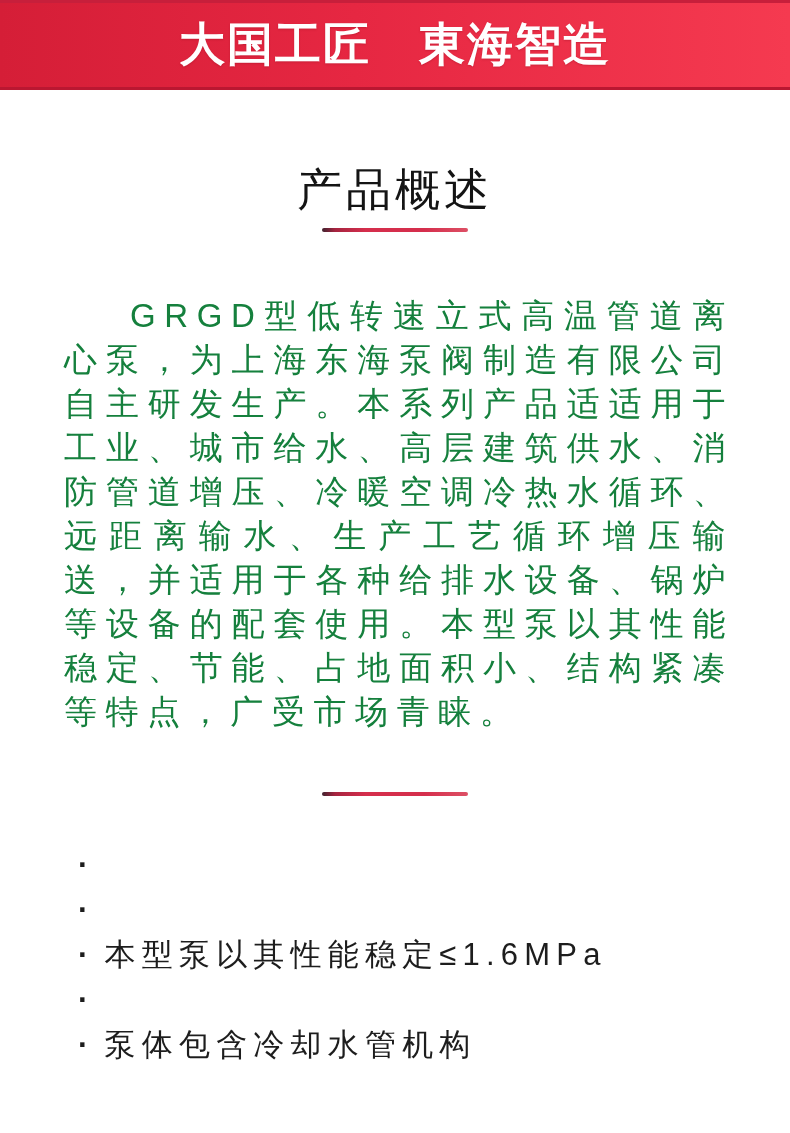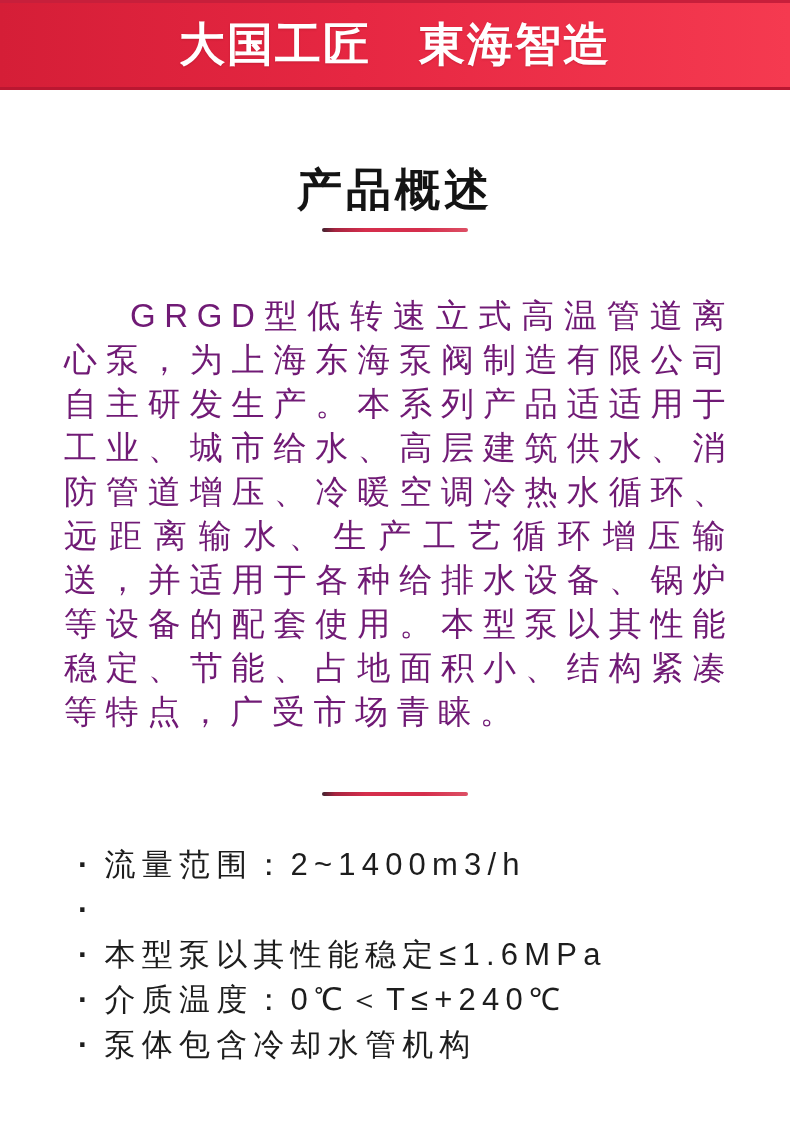--- a/index.html
+++ b/index.html
@@ -42,21 +42,21 @@
   }
 
   
   .overview-section { margin-top: 76px; }
   .conditions-section { margin-top: 58px; }
   .section-heading {
     margin: 0;
     text-align: center;
     font-size: 45px;
     line-height: 48px;
-    font-weight: bold;
+    font-weight: normal;
     color: #141414;
     letter-spacing: 4px;
   }
   .heading-underline {
     width: 146px;
     height: 4px;
     margin: 14px auto 0 auto;
     border-radius: 2px;
     background: linear-gradient(90deg,
       #40222e 0%, #a62440 9%, #d52e4c 30%,
@@ -65,21 +65,21 @@
 
   
   .overview-paragraph {
     margin: 62px 56px 0 64px;
     font-size: 33px;
     line-height: 44px;
     letter-spacing: 0.26em;
     text-align: justify;
     text-indent: 2em;
     font-weight: 400;
-    color: #701a75;
+    color: #15803d;
   }
 
   
   .conditions-list {
     margin: 46px 40px 0 78px;
     padding: 0;
     list-style: none;
   }
   .condition-item {
     display: flex;
@@ -111,32 +111,30 @@
     <div class="heading-underline"></div>
     <p class="overview-paragraph">GRGD型低转速立式高温管道离心泵，为上海东海泵阀制造有限公司自主研发生产。本系列产品适适用于工业、城市给水、高层建筑供水、消防管道增压、冷暖空调冷热水循环、远距离输水、生产工艺循环增压输送，并适用于各种给排水设备、锅炉等设备的配套使用。本型泵以其性能稳定、节能、占地面积小、结构紧凑等特点，广受市场青睐。</p>
   </section>
 
   <section class="conditions-section">
     <div class="heading-underline"></div>
 
     <ul class="conditions-list">
       <li class="condition-item">
         <span class="bullet">·</span>
-        <span class="item-text">流量范围：2~1400m3/h</span>
       </li>
       <li class="condition-item">
         <span class="bullet">·</span>
       </li>
       <li class="condition-item">
         <span class="bullet">·</span>
         <span class="item-text">本型泵以其性能稳定≤1.6MPa</span>
       </li>
       <li class="condition-item">
         <span class="bullet">·</span>
-        <span class="item-text">介质温度：0℃＜T≤+240℃</span>
       </li>
       <li class="condition-item">
         <span class="bullet">·</span>
         <span class="item-text">泵体包含冷却水管机构</span>
       </li>
     </ul>
   </section>
 
 </div>
 

